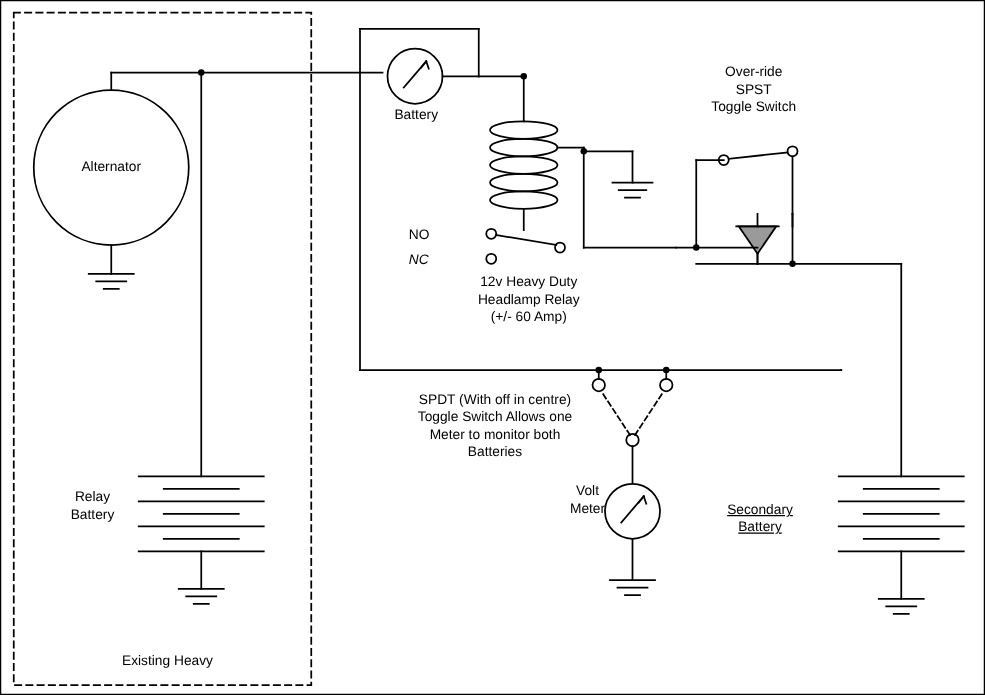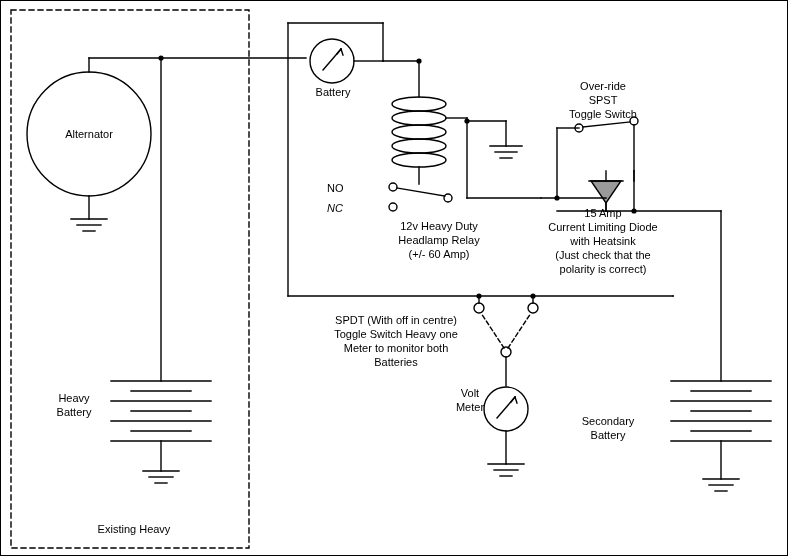--- a/index.html
+++ b/index.html
@@ -176,47 +176,42 @@
       <circle cx="633" cy="210" r="2.6" fill="#000000" stroke="none"></circle>
       <circle cx="478" cy="295" r="2.6" fill="#000000" stroke="none"></circle>
       <circle cx="532" cy="295" r="2.6" fill="#000000" stroke="none"></circle>
     </g>
   </svg>
 
   <div class="lbl" style="left:38px; top:126px; width:100px;text-align:center;">Alternator</div>
 
   <div class="lbl" style="left:296px; top:84px; width:72px;">Battery</div>
 
-  <div class="lbl" style="left:38px; top:390px; width:70px;">Heavy
+  <div class="lbl" style="left:38px; top:390px; width:70px;">Relay
 Battery</div>
 
-  <div class="lbl" style="left:556px; top:413px; width:102px;">Secondary
+  <div class="lbl" style="left:556px; top:400px; width:102px;text-decoration:underline;">Secondary
 Battery</div>
 
   <div class="lbl" style="left:440px; top:385px; width:58px;">Volt
 Meter</div>
 
   <div class="lbl right" style="left:326px; top:180px; width:44px;">NO</div>
 
   <div class="lbl right" style="left:326px; top:200px; width:44px;font-style:italic;">NC</div>
 
-  <div class="lbl" style="left:368px; top:218px; width:140px;">12v Heavy Duty
+  <div class="lbl" style="left:352px; top:218px; width:140px;">12v Heavy Duty
 Headlamp Relay
 (+/- 60 Amp)</div>
 
-  <div class="lbl" style="left:538px; top:50px; width:128px;margin-top:28px;">Over-ride
+  <div class="lbl" style="left:538px; top:50px; width:128px;">Over-ride
 SPST
 Toggle Switch</div>
 
-  <div class="lbl" style="left:515px; top:205px; width:174px;">15 Amp
-Current Limiting Diode
-with Heatsink
-(Just check that the
-polarity is correct)</div>
 
   <div class="lbl" style="left:300px; top:312px; width:190px;">SPDT (With off in centre)
-Toggle Switch Heavy one
+Toggle Switch Allows one
 Meter to monitor both
 Batteries</div>
 
   <div class="lbl" style="left:78px; top:521px; width:110px;">Existing Heavy</div>
 
 </div>
 
 </body></html>

